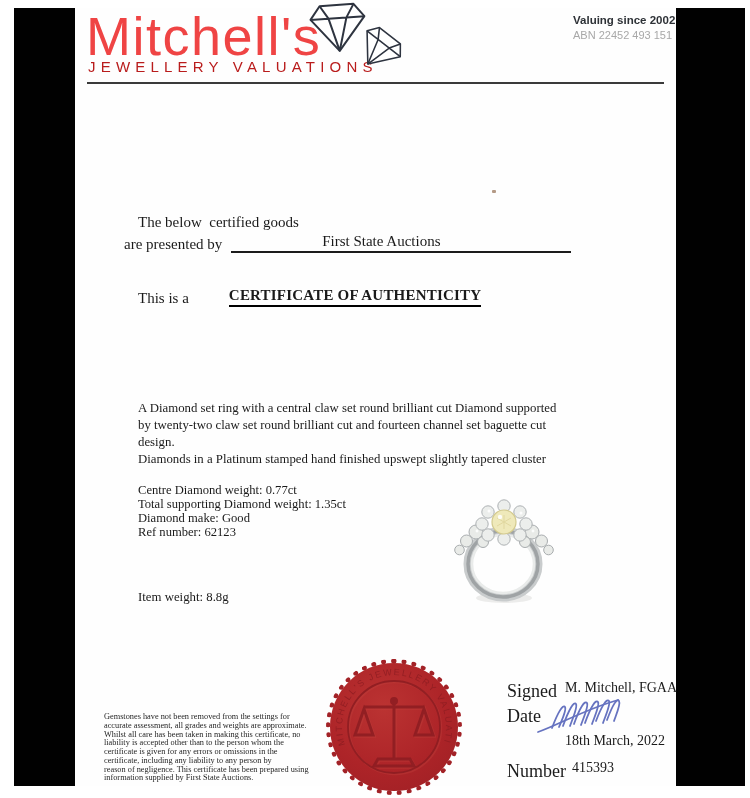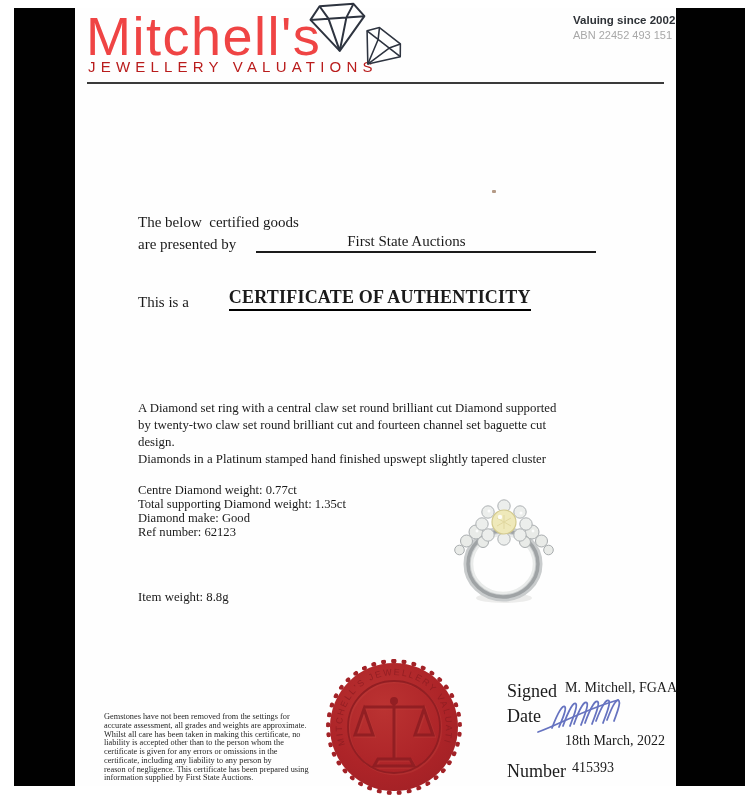--- a/index.html
+++ b/index.html
@@ -16,28 +16,28 @@
   .brand-sub{left:88px;top:58px;font-family:"Liberation Sans",sans-serif;font-size:15px;
              letter-spacing:5.2px;color:#b91c1c;}
   .logo-diamonds{left:303px;top:1px;}
   .header-rule{left:87px;top:82px;width:577px;height:2px;background:#3a3a3a;}
   .tagline{left:573px;top:14px;font-family:"Liberation Sans",sans-serif;font-weight:700;
            font-size:11.5px;color:#2e3237;}
   .abn{left:573px;top:29px;font-family:"Liberation Sans",sans-serif;font-size:11px;color:#a8a8a8;}
   .speck{left:492px;top:190px;width:4px;height:3px;background:#b49a86;border-radius:1px;}
   
   .presented-1{left:138px;top:214px;font-size:15px;white-space:pre;}
-  .presented-2{left:138px;top:233px;display:flex;align-items:flex-end;gap:11px;}
+  .presented-2{left:124px;top:233px;display:flex;align-items:flex-end;}
   .presented-2 .prefix{font-size:15px;}
   .sig-line{display:inline-block;width:340px;margin-left:9px;border-bottom:2px solid #1c1c1c;
             text-align:center;font-size:15px;padding:0 40px 1px 0;box-sizing:border-box;}
   
   .title-row{left:138px;top:287px;display:flex;align-items:flex-end;}
   .title-prefix{font-size:15px;}
-  .cert-title{margin-left:40px;font-size:18px;font-weight:700;letter-spacing:.2px;
+  .cert-title{margin-left:40px;font-size:15px;font-weight:700;letter-spacing:.2px;
               border-bottom:2px solid #000;padding-bottom:1px;}
   
   .descr{left:138px;top:400px;font-size:12.8px;line-height:17px;}
   .details{left:138px;top:484px;font-size:12.6px;line-height:13.9px;}
   .item-weight{left:138px;top:590px;font-size:12.8px;}
   
   .ring-photo{left:448px;top:490px;}
   
   .disclaimer{left:104px;top:713px;font-size:8.3px;line-height:8.75px;color:#1f1f1f;}
   

